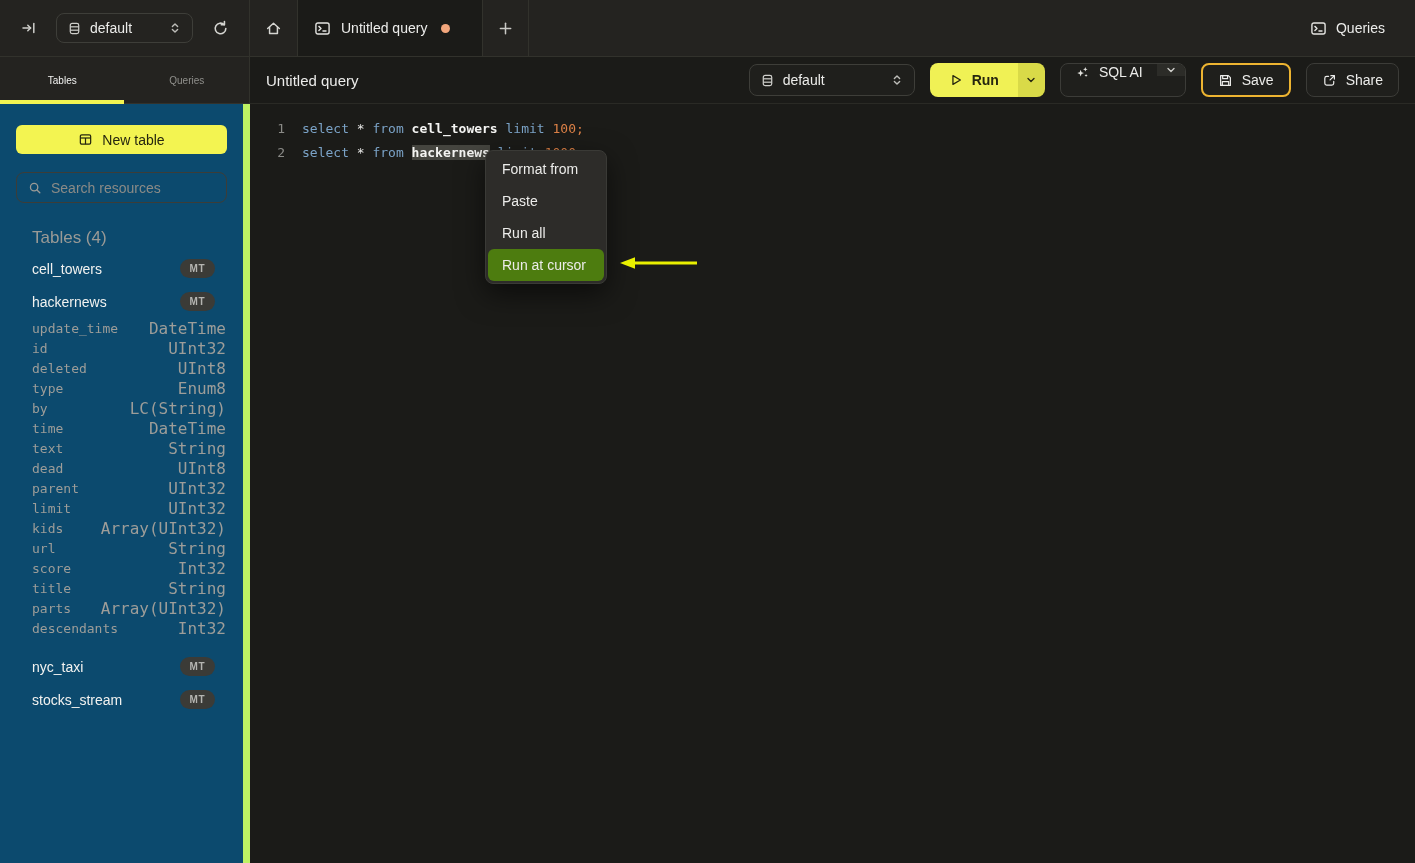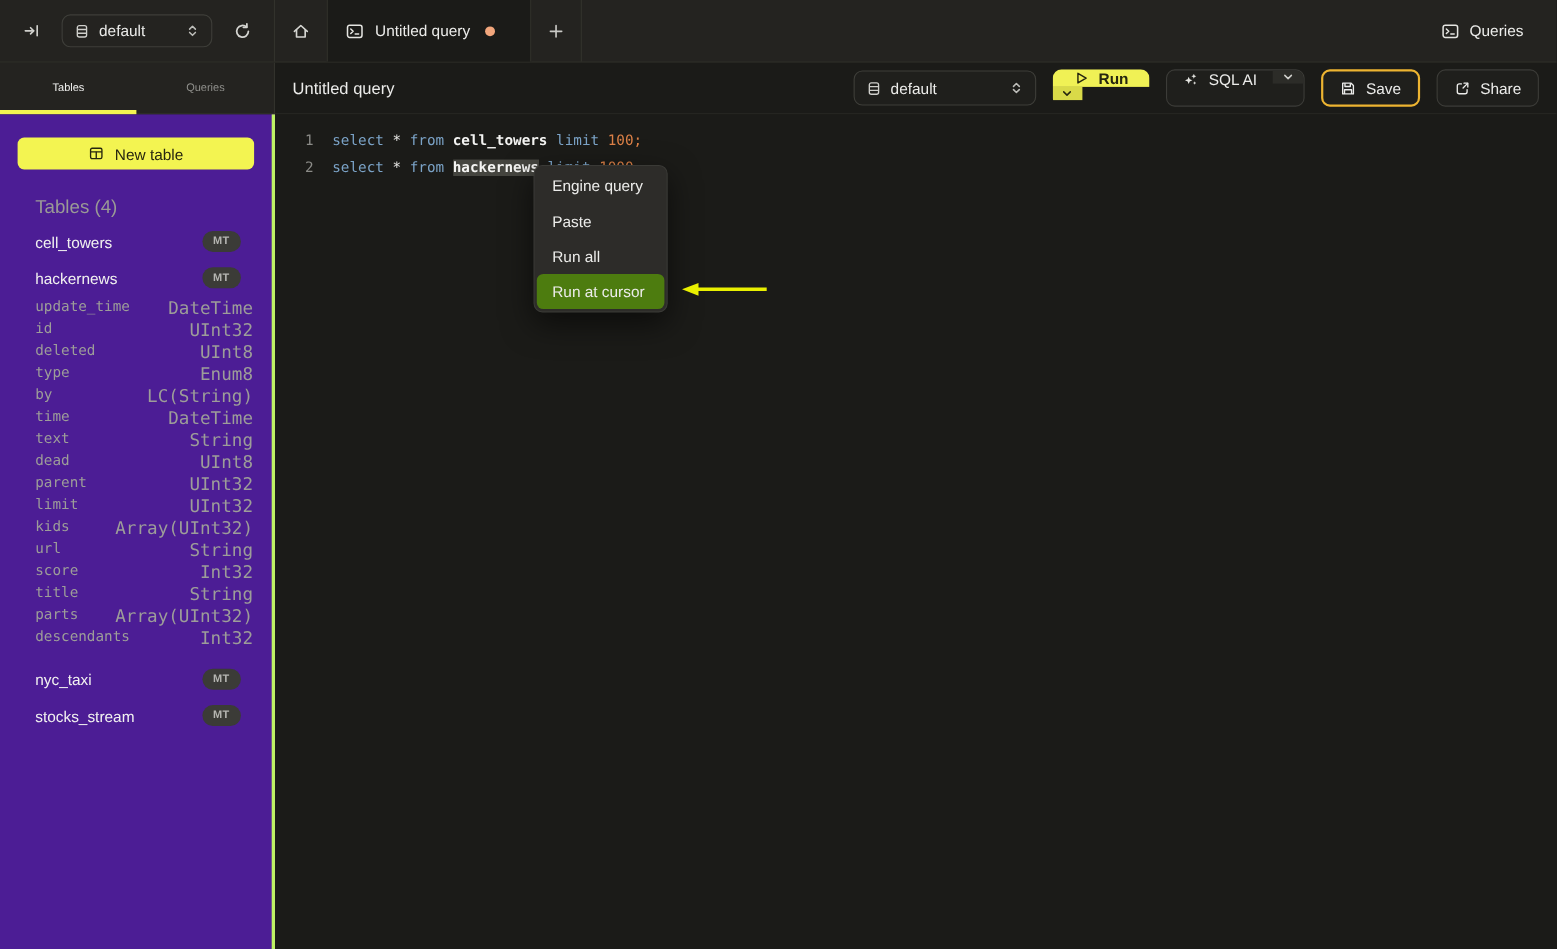--- a/index.html
+++ b/index.html
@@ -35,35 +35,35 @@
                  border-bottom:1px solid #32322c; display:flex; position:relative; }
   .side-tab { width:125px; display:flex; align-items:center; justify-content:center;
               font-size:10px; color:#8f8f8b; cursor:pointer; }
   .side-tab.active { color:#f2f2f0; }
   .side-tab-underline { position:absolute; left:0; bottom:-1px; width:124px; height:4px; background:#f3f451; }
   .subbar-right { flex:1; background:#1b1b18; border-bottom:1px solid #2a2a25;
                   display:flex; align-items:center; padding:0 16px; }
   .doc-title { color:#ececea; font-size:15px; }
   .toolbar { margin-left:auto; display:flex; align-items:center; gap:15px; }
   .toolbar .select-box { width:166px; height:32px; background:#1f1f1c; }
-  .run-btn { display:flex; align-items:stretch; height:34px; border-radius:8px; overflow:hidden; cursor:pointer;flex-direction:column; }
+  .run-btn { display:flex; align-items:stretch; height:34px; border-radius:8px; overflow:hidden; cursor:pointer; }
   .run-main { background:#f0f155; display:flex; align-items:center; gap:9px; padding:0 19px;
               color:#26260f; font-size:14px; font-weight:600; }
   .run-caret { width:27px; background:#d9da48; display:flex; align-items:center; justify-content:center; color:#26260f; }
   .sqlai-btn { display:flex; align-items:flex-start; height:34px; border:1px solid #3c3c38;
                border-radius:8px; overflow:hidden; cursor:pointer; background:#1f1f1c; }
   .sqlai-main { display:flex; align-items:center; gap:9px; padding:0 14px; color:#ececea; font-size:14px; }
   .sqlai-caret { width:28px; background:#2c2c28; display:flex; align-items:center; justify-content:center; color:#cfcfcb; }
   .btn { display:flex; align-items:center; gap:9px; height:34px; padding:0 15px; border-radius:8px;
          border:1px solid #3c3c38; background:#1f1f1c; color:#ececea; font-size:14px; cursor:pointer; }
   .btn.save { border:2px solid #edb431; }
 
   
   .sidebar { position:absolute; top:104px; left:0; width:250px; height:759px;
-             background:#4c1d95; border-right:3px solid #bef264; padding:21px 16px; overflow:hidden; }
+             background:#0c4a6e; border-right:7px solid #bef264; padding:21px 16px; overflow:hidden; }
   .new-table-btn { display:flex; align-items:center; justify-content:center; gap:9px; height:29px;
                    background:#f3f451; border-radius:6px; color:#26260f; font-size:14px; font-weight:500; cursor:pointer; }
   .search-box { display:flex; align-items:center; gap:9px; height:31px; margin-top:18px; padding:0 11px;
                 border:1px solid #3d3d38; border-radius:8px; }
   .search-box input { flex:1; background:transparent; border:none; outline:none; color:#d9d9d5; font-size:14px;
                       font-family:"Liberation Sans", sans-serif; }
   .search-box input::placeholder { color:#8b8b87; }
   .section-label { margin:25px 0 4px 16px; color:#9a9a96; font-size:17px; }
   .table-row { display:flex; align-items:center; height:33px; padding:0 0 0 16px; border-radius:6px; cursor:pointer; }
   .table-name { color:#f2f2f0; font-size:14px; font-weight:500; flex:1; }
@@ -264,20 +264,29 @@
     <span>
       <svg width="15" height="15" viewBox="0 0 16 16" fill="none" stroke="#26260f" stroke-width="1.3" stroke-linejoin="round">
         <rect x="2.5" y="3" width="11" height="10" rx="1.5"></rect>
           <line x1="2.5" y1="6.4" x2="13.5" y2="6.4"></line>
           <line x1="8" y1="6.4" x2="8" y2="13"></line>
       </svg>
     </span>
     <span>New table</span>
   </div>
 
+  <div class="search-box">
+    <span>
+      <svg width="14" height="14" viewBox="0 0 16 16" fill="none" stroke="#9a9a96" stroke-width="1.5" stroke-linecap="round">
+        <circle cx="7" cy="7" r="4.2"></circle>
+          <line x1="10.2" y1="10.2" x2="13.5" y2="13.5"></line>
+      </svg>
+    </span>
+    <input type="text" placeholder="Search resources" style="">
+  </div>
 
   <div class="section-label">Tables (4)</div>
 
   <div id="tables-list">
       <div class="table-row">
         <span class="table-name">cell_towers</span>
         <span class="mt-badge">MT</span>
       </div>
       <div class="table-row">
         <span class="table-name">hackernews</span>
@@ -365,21 +374,21 @@
       <span class="lnum">1</span>
       <span class="code"><span class="tok-kw">select</span><span class="tok-plain"> </span><span class="tok-op">*</span><span class="tok-plain"> </span><span class="tok-kw">from</span><span class="tok-plain"> </span><span class="tok-table">cell_towers</span><span class="tok-plain"> </span><span class="tok-kw">limit</span><span class="tok-plain"> </span><span class="tok-num">100;</span></span>
     </div>
     <div class="code-line">
       <span class="lnum">2</span>
       <span class="code"><span class="tok-kw">select</span><span class="tok-plain"> </span><span class="tok-op">*</span><span class="tok-plain"> </span><span class="tok-kw">from</span><span class="tok-plain"> </span><span class="tok-table-selected">hackernews</span><span class="tok-plain"> </span><span class="tok-kw">limit</span><span class="tok-plain"> </span><span class="tok-num">1000</span></span>
     </div>
   </div>
 
 <div class="context-menu" id="context-menu">
-    <div class="menu-item">Engine query</div>
+    <div class="menu-item">Format from</div>
     <div class="menu-item">Paste</div>
     <div class="menu-item">Run all</div>
     <div class="menu-item highlighted">Run at cursor</div>
   </div>
 
 <div class="anno-arrow">
   <svg width="82" height="18" viewBox="0 0 82 18">
     <line x1="79" y1="9" x2="15" y2="9" stroke="#e9f000" stroke-width="3.2"></line>
     <polygon points="17,3.2 17,14.8 2,9" fill="#e9f000"></polygon>
   </svg>

